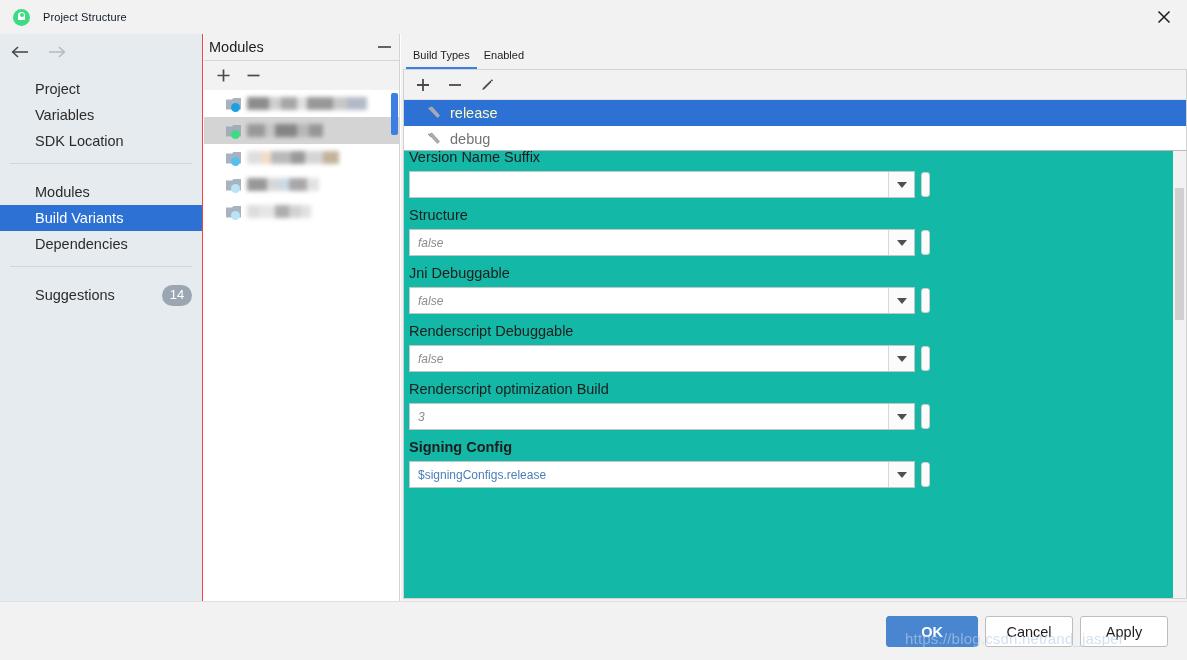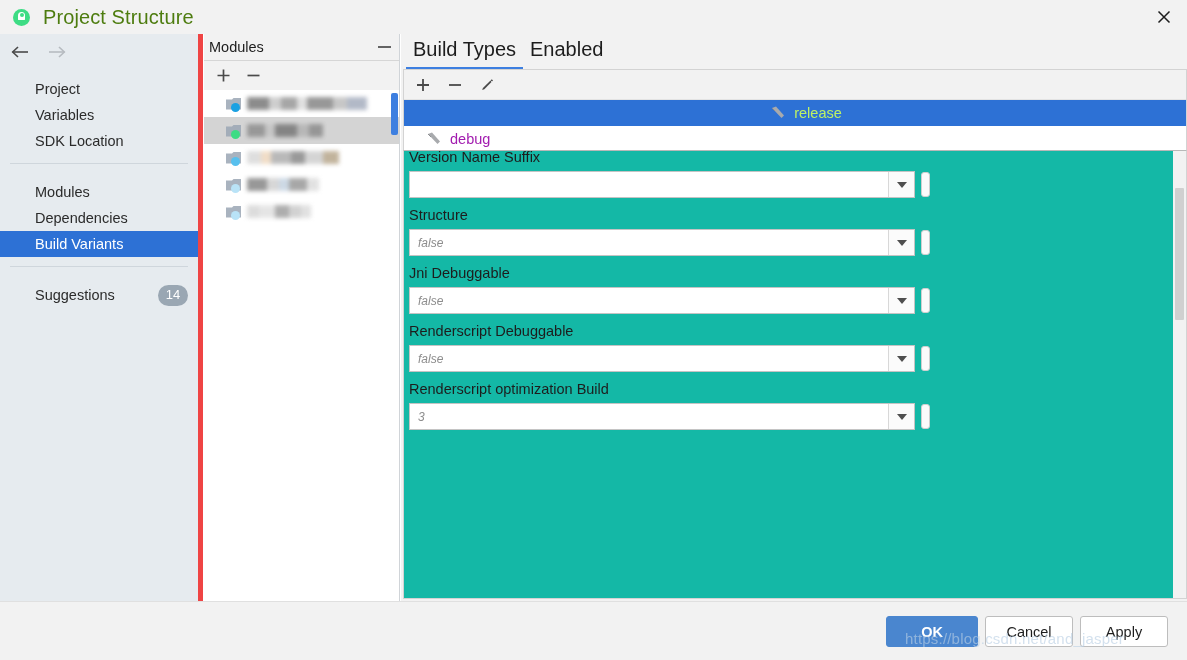--- a/index.html
+++ b/index.html
@@ -49,40 +49,40 @@
   .title-icon::after {
     content: "";
     position: absolute;
     left: 6.5px; top: 4.5px;
     width: 4px; height: 4px;
     border-radius: 50%;
     background: #3ddc84;
   }
   .title-text {
     margin-left: 13px;
-    font-size: 20px;
-    color: #4d7c0f;
+    font-size: 11px;
+    color: #0f172a;
     letter-spacing: .1px;
   }
   .close-btn {
     position: absolute;
     right: 0; top: 0;
     width: 46px; height: 34px;
     display: flex; align-items: center; justify-content: center;
     cursor: pointer;
   }
   .close-btn svg { display: block; }
 
   
   .sidebar {
     position: absolute;
     top: 34px; left: 0;
     width: 203px; height: 567px;
     background: #e6ebef;
-    border-right: 5px solid #ef4444;
+    border-right: 1px solid #ef4444;
   }
   .nav-arrows {
     display: flex;
     align-items: center;
     height: 36px;
     padding-left: 9px;
     gap: 12px;
   }
   .nav-arrow { width: 24px; height: 24px; display: flex; align-items: center; justify-content: center; cursor: pointer; }
 
@@ -227,21 +227,21 @@
   .tabs {
     height: 35px;
     display: flex;
     align-items: flex-end;
     padding-left: 5px;
     background: #f2f2f2;
     gap: 0;
   }
   .tab {
     padding: 0 7px 8px 7px;
-    font-size: 20px;
+    font-size: 11px;
     color: #1d1d1d;
     cursor: pointer;
     position: relative;
   }
   .tab.active::after {
     content: "";
     position: absolute;
     left: 0; right: 0; bottom: 0;
     height: 2.5px;
     background: #3d7fe0;
@@ -266,24 +266,24 @@
     border-bottom: 1px solid #e3e3e3;
   }
 
   .bt-list { background: #ffffff; }
   .bt-row {
     height: 26px;
     display: flex;
     align-items: center;
     padding-left: 22px;
     font-size: 14.5px;
-    color: #a21caf;
-    cursor: pointer;
-  }
-  .bt-row.selected { background: #2d71d5; color: #bef264; justify-content: center; }
+    color: #737373;
+    cursor: pointer;
+  }
+  .bt-row.selected { background: #2d71d5; color: #fef9c3; }
   .bt-icon { width: 17px; height: 16px; margin-right: 7px; flex: none; }
 
   
   .form-wrap {
     position: absolute;
     top: 116px; left: 2px;
     width: 784px; height: 449px;
     background: #14b8a6;
     border: 1px solid #d3d3d3;
     border-top: 1px solid #b8b8b8;
@@ -459,25 +459,25 @@
         <span>SDK Location</span>
       </div>
     </div>
 
     <div class="side-sep"></div>
 
     <div class="side-group">
       <div class="side-item">
         <span>Modules</span>
       </div>
+      <div class="side-item selected">
+        <span>Build Variants</span>
+      </div>
       <div class="side-item">
         <span>Dependencies</span>
-      </div>
-      <div class="side-item selected">
-        <span>Build Variants</span>
       </div>
     </div>
 
     <div class="side-sep"></div>
 
     <div class="side-group">
       <div class="side-item with-badge">
         <span class="lbl">Suggestions</span>
         <span class="badge">14</span>
       </div>
@@ -672,20 +672,32 @@
             <div class="combo">
               <span class="val">3</span>
               <span class="arrow">
                   <b></b>
                 </span>
             </div>
             <div class="ellipsis-btn"></div>
           </div>
         </div>
 
+        <div class="field">
+          <div class="field-label bold">Signing Config</div>
+          <div class="field-row">
+            <div class="combo">
+              <span class="val filled">$signingConfigs.release</span>
+              <span class="arrow">
+                  <b></b>
+                </span>
+            </div>
+            <div class="ellipsis-btn"></div>
+          </div>
+        </div>
 
 
       </div>
 
       <div class="form-scrollbar">
         <div class="form-thumb"></div>
       </div>
     </div>
 
   </div>

